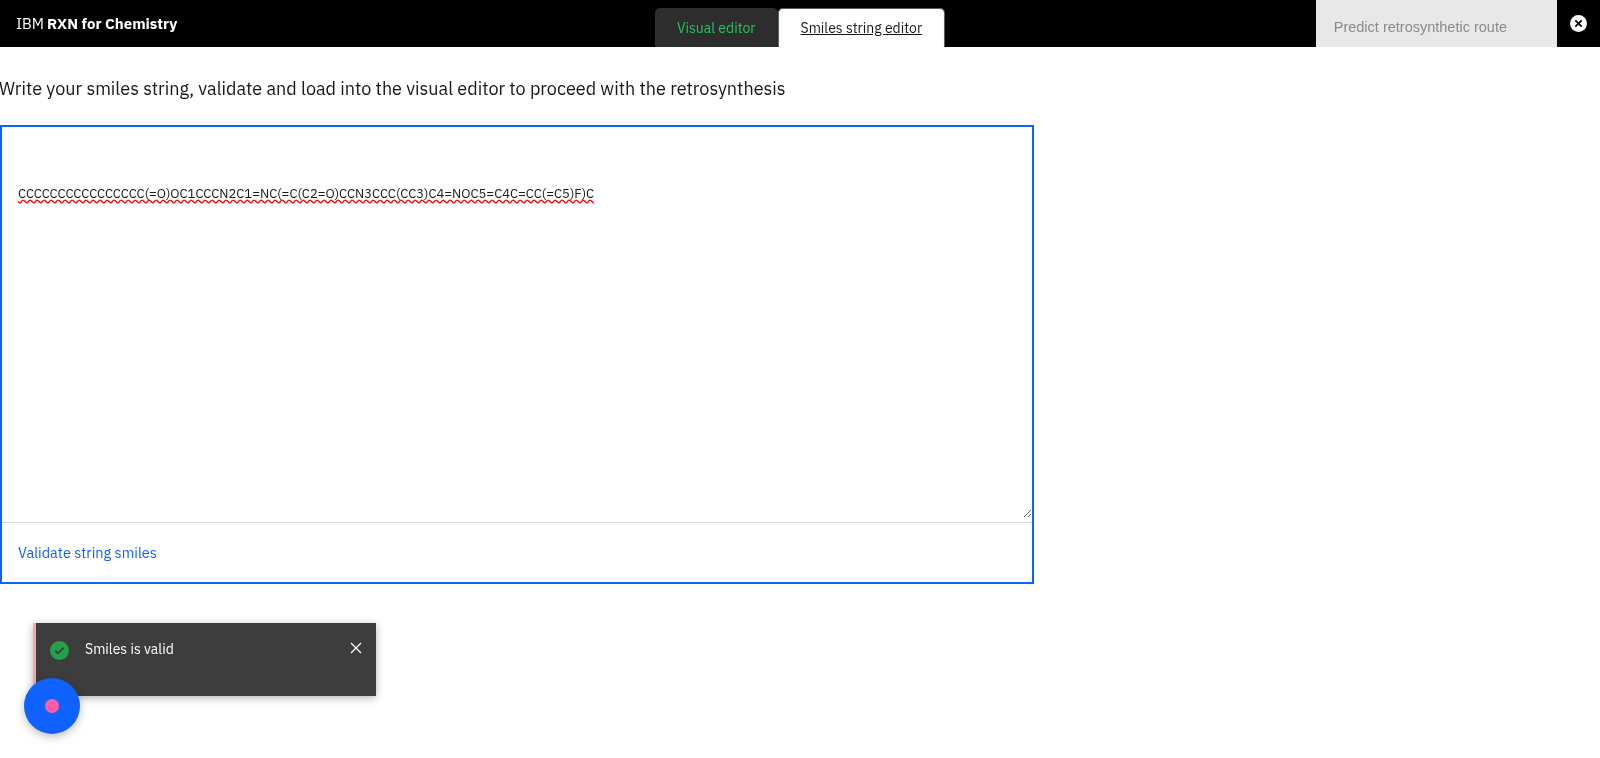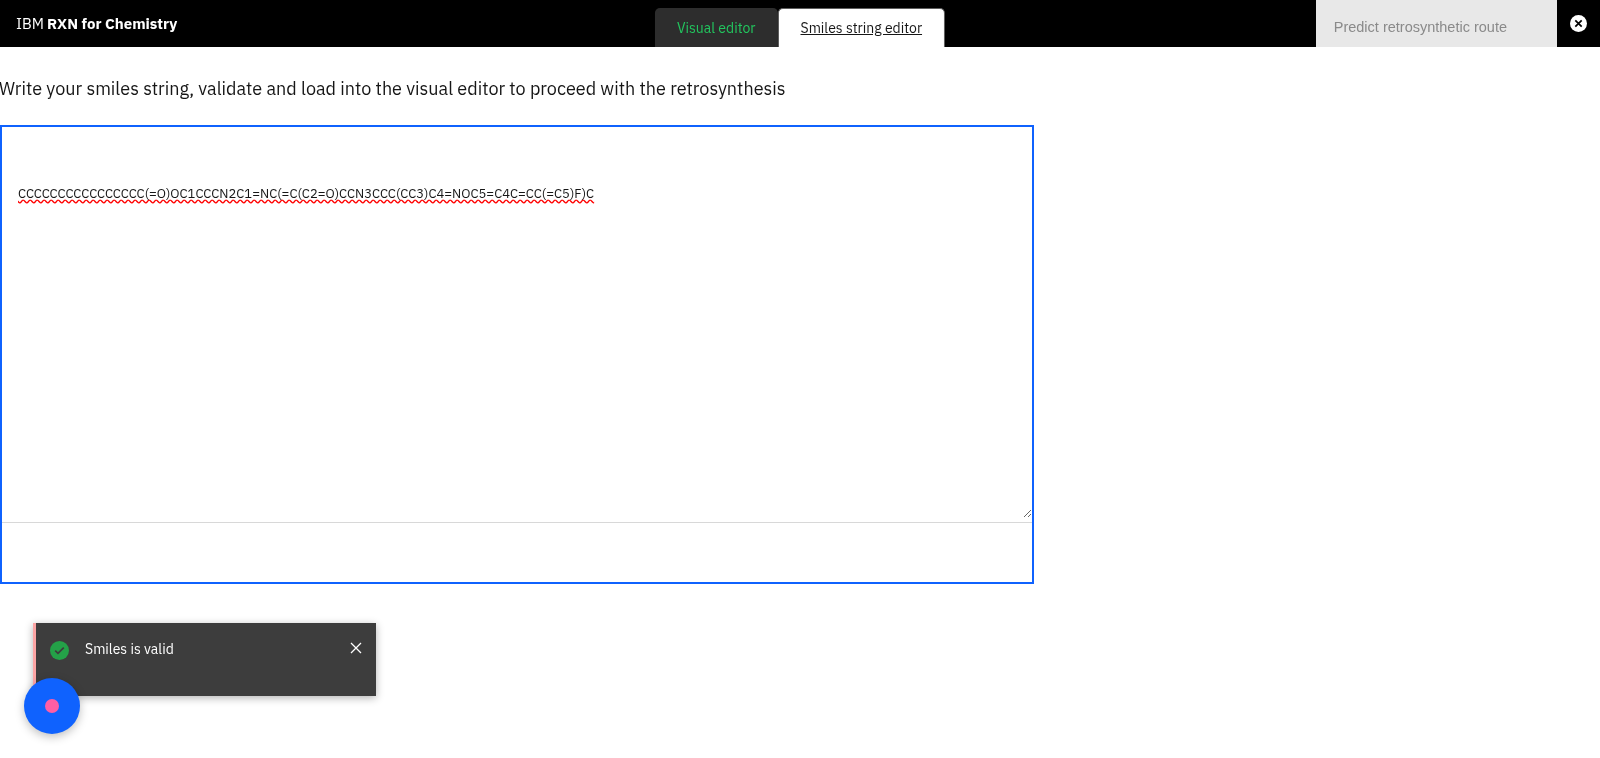--- a/index.html
+++ b/index.html
@@ -240,20 +240,23 @@
   </button>
 </div>
 
 <div class="content">
   <div class="instruction">Write your smiles string, validate and load into the visual editor to proceed with the retrosynthesis</div>
   <div class="editor-container">
     <div class="smiles-text-wrap">
       <textarea class="smiles-textarea" spellcheck="true" style="">CCCCCCCCCCCCCCCC(=O)OC1CCCN2C1=NC(=C(C2=O)CCN3CCC(CC3)C4=NOC5=C4C=CC(=C5)F)C</textarea>
     </div>
     <div class="buttons-row">
+      <button class="validate-button">
+        <span>Validate string smiles</span>
+      </button>
     </div>
   </div>
 </div>
 
 <div class="toast">
   <span class="toast-icon">
     <svg width="19" height="19" viewBox="0 0 20 20">
       <circle cx="10" cy="10" r="10" fill="#24a148"></circle>
       <path d="M5.5 10.2 L8.4 13 L14.5 7" stroke="#3d3d3d" stroke-width="1.8" fill="none"></path>
     </svg>

